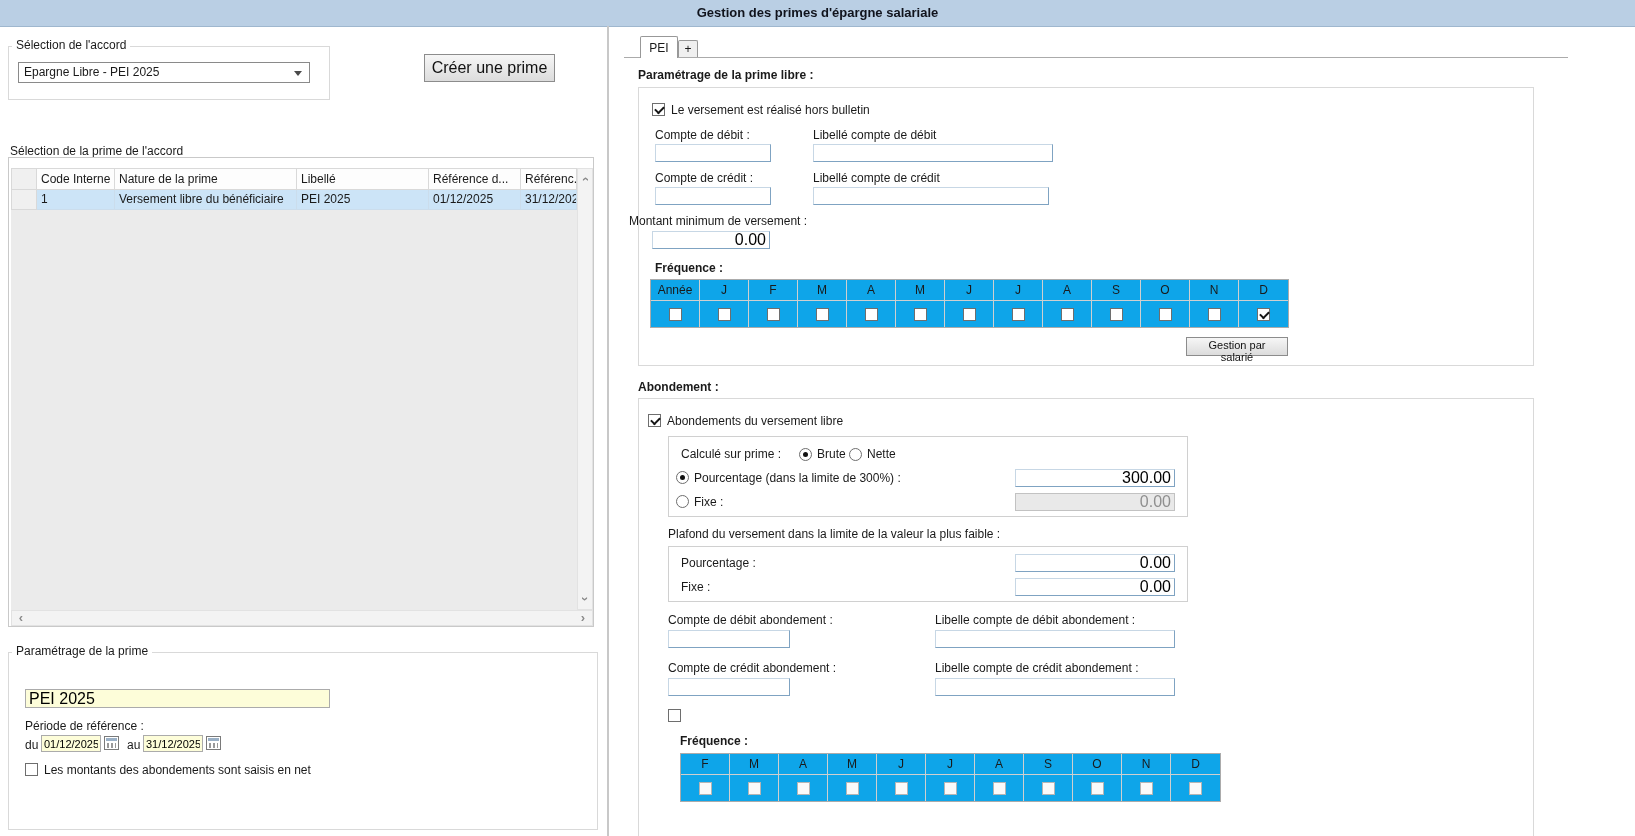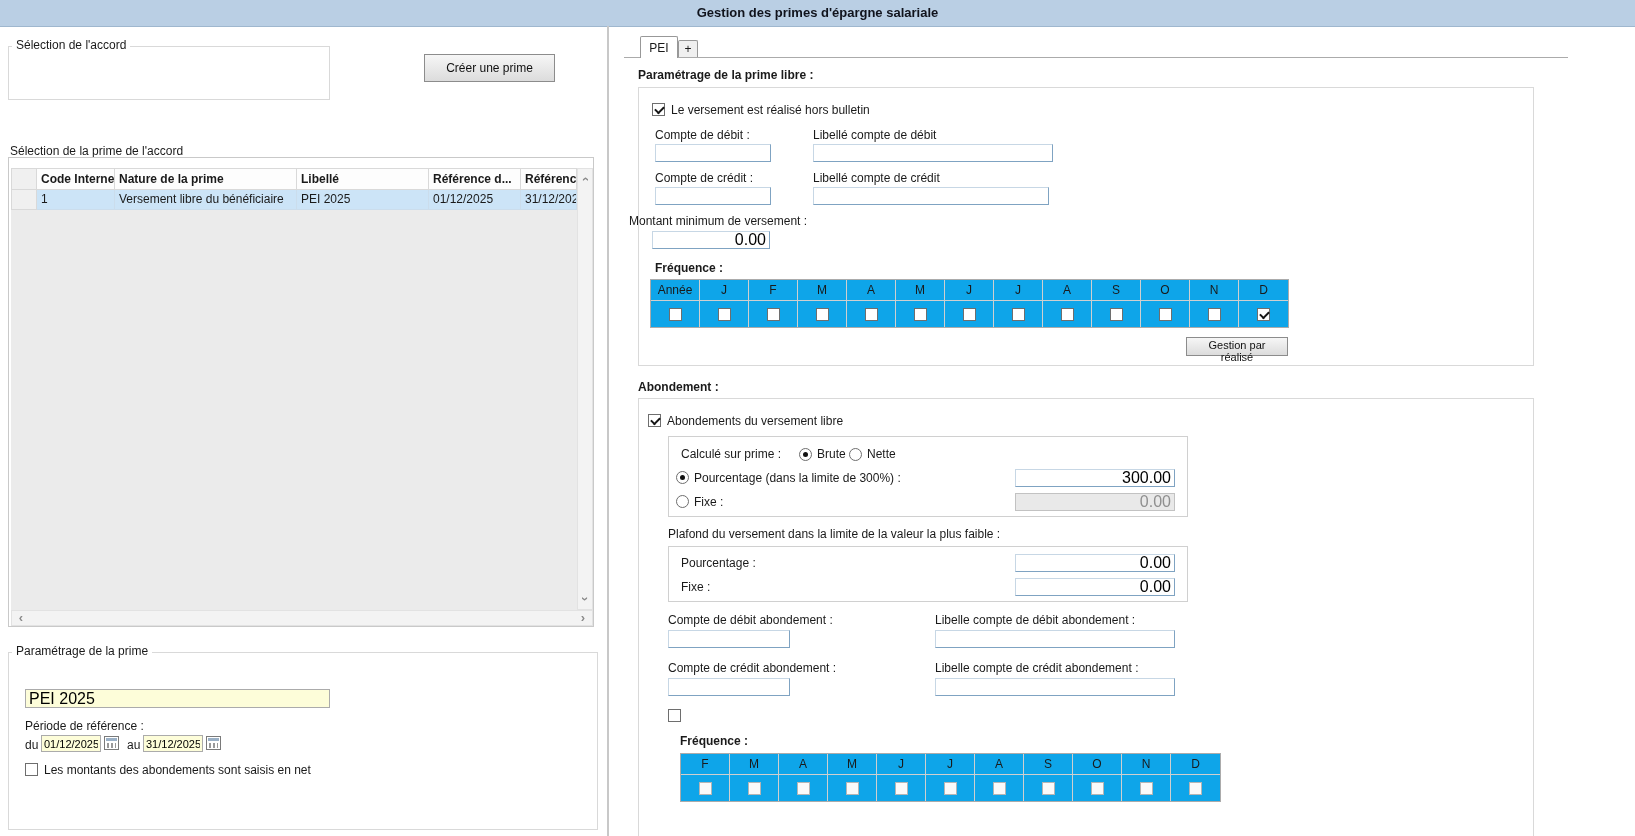--- a/index.html
+++ b/index.html
@@ -14,21 +14,21 @@
   
   .lbl{position:absolute;white-space:nowrap;line-height:14px;}
   .b{font-weight:bold;text-align:center;}
   .grpbox{position:absolute;border:1px solid #D9D9D9;background:transparent;box-sizing:border-box;}
   .grplab{position:absolute;background:#fff;padding:0 4px;z-index:2;line-height:13px;}
   .inp{position:absolute;box-sizing:border-box;font-family:inherit;font-size:16px;padding:0 3px;
        background:#fff;border:1px solid #7FA3C2;border-top-color:#C7D7E5;border-left-color:#C7D7E5;outline:none;}
   .inp.num{text-align:right;}
   .inp.dis{background:#E9E9E9;color:#8F8F8F;border-color:#C2C2C2;}
   .inp.yellow{background:#FDFDD9;border:1px solid #ABABAB;}
-  .btn{position:absolute;box-sizing:border-box;font-family:inherit;font-size:12px;text-align:center;
+  .btn{position:absolute;box-sizing:border-box;font-family:inherit;font-size:16px;text-align:center;
        background:linear-gradient(#F6F6F6,#DCDCDC);border:1px solid #8C8C8C;cursor:pointer;color:#111;}
 
   .cb{position:relative;display:inline-block;width:13px;height:13px;background:#fff;
       border:1px solid #6E6E6E;box-sizing:border-box;}
   .cb.checked::after{content:"";position:absolute;left:2px;top:2px;width:7px;height:4px;
       border-left:2px solid #161616;border-bottom:2px solid #161616;transform:rotate(-45deg);}
   .cb.dim{border-color:#B5B5B5;background:#FAFAFA;}
   .rb{position:relative;display:inline-block;width:13px;height:13px;background:#fff;
       border:1px solid #6E6E6E;border-radius:50%;box-sizing:border-box;}
   .rb.checked::after{content:"";position:absolute;left:3px;top:3px;width:5px;height:5px;
@@ -38,21 +38,21 @@
   .combo{position:absolute;box-sizing:border-box;background:#fff;border:1px solid #8A8A8A;
          line-height:19px;padding:0 18px 0 5px;overflow:hidden;white-space:nowrap;}
   .dd-arrow{position:absolute;right:7px;top:8px;width:0;height:0;border-left:4px solid transparent;
             border-right:4px solid transparent;border-top:5px solid #4A4A4A;}
 
   
   .grid-wrap{position:absolute;left:8px;top:157px;width:586px;height:470px;
              border:1px solid #C9C9C9;background:#fff;box-sizing:border-box;}
   .grid-hrow{position:absolute;left:2px;top:10px;height:22px;display:flex;}
   .gh{box-sizing:border-box;border:1px solid #D9D9D9;border-left:none;background:#FDFDFD;
-      font-weight:bold;line-height:20px;padding:0 4px;white-space:nowrap;overflow:hidden;}
+      font-weight:normal;line-height:20px;padding:0 4px;white-space:nowrap;overflow:hidden;}
   .gh.first{border-left:1px solid #D9D9D9;background:#F0F0F0;}
   .grid-drow{position:absolute;left:2px;top:32px;height:20px;display:flex;background:#CCE4F7;}
   .gd{box-sizing:border-box;border-right:1px solid #CBDDEC;border-bottom:1px solid #CBDDEC;
       line-height:19px;padding:0 4px;white-space:nowrap;overflow:hidden;}
   .gd.sel{background:#F0F0F0;border-right:1px solid #D9D9D9;border-left:1px solid #D9D9D9;border-bottom:1px solid #D9D9D9;}
   .grid-empty{position:absolute;left:2px;top:52px;width:566px;height:400px;background:#EBEBEB;}
 
   
   .sb{position:absolute;background:#F3F3F3;box-sizing:border-box;border:1px solid #E2E2E2;}
   .arr{position:absolute;color:#8A8A8A;font-size:13px;line-height:12px;width:12px;height:12px;
@@ -88,20 +88,24 @@
 </style>
 </head>
 <body>
 
 <div class="app">
 
   <div class="titlebar">Gestion des primes d'épargne salariale</div>
 
   <div class="lbl grplab" style="left:12px;top:39px;">Sélection de l'accord</div>
   <div class="grpbox" style="left:8px;top:46px;width:322px;height:54px;"></div>
+  <div class="combo" style="left:18px;top:62px;width:292px;height:21px;">
+    <span>Epargne Libre - PEI 2025</span>
+    <span class="dd-arrow"></span>
+  </div>
 
   <button class="btn" style="left:424px;top:54px;width:131px;height:28px;">Créer une prime</button>
 
   <div class="lbl" style="left:10px;top:144px;">Sélection de la prime de l'accord</div>
 
   <div class="grid-wrap">
     <div class="grid-hrow">
       <div class="gh first" style="width:26px;"></div>
       <div class="gh" style="width:78px;"><span>Code Interne</span></div>
       <div class="gh" style="width:182px;">Nature de la prime</div>
@@ -227,21 +231,21 @@
         </div>
       <div class="fc">
           <span class="cb"></span>
         </div>
       <div class="fc">
           <span class="cb checked"></span>
         </div>
     </div>
   </div>
 
-  <button class="btn" style="left:1186px;top:337px;width:102px;height:19px;font-size:11px;">Gestion par réalisé</button>
+  <button class="btn" style="left:1186px;top:337px;width:102px;height:19px;font-size:11px;">Gestion par salarié</button>
 
   <div class="lbl b" style="left:638px;top:380px;">Abondement :</div>
 
   <div class="grpbox" style="left:638px;top:398px;width:896px;height:445px;"></div>
 
   <span class="cb checked" style="position:absolute;left:648px;top:414px;"></span>
   <div class="lbl" style="left:667px;top:414px;">Abondements du versement libre</div>
 
   <div class="innerbox" style="left:668px;top:436px;width:520px;height:81px;"></div>
   <div class="lbl" style="left:681px;top:447px;">Calculé sur prime :</div>

